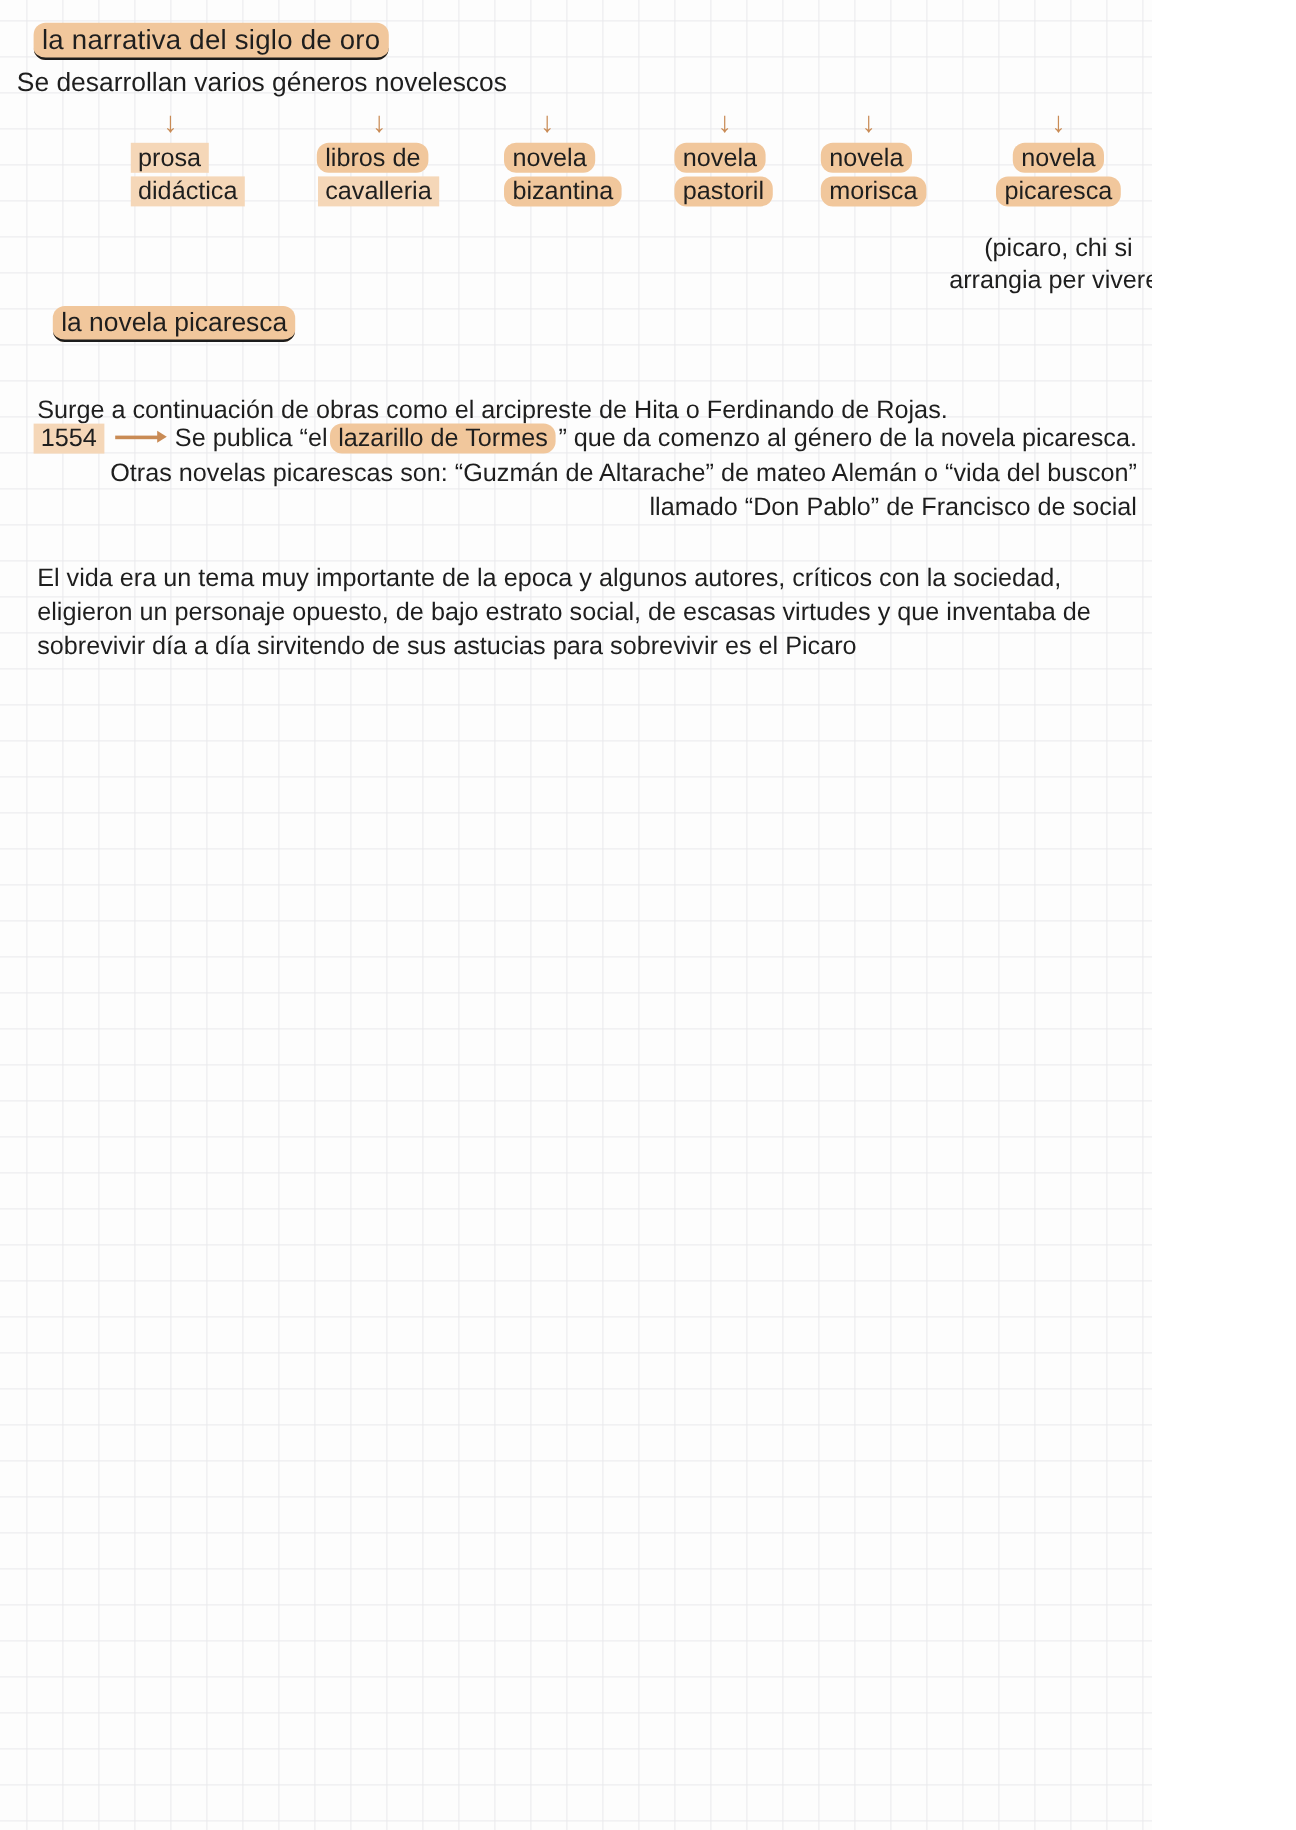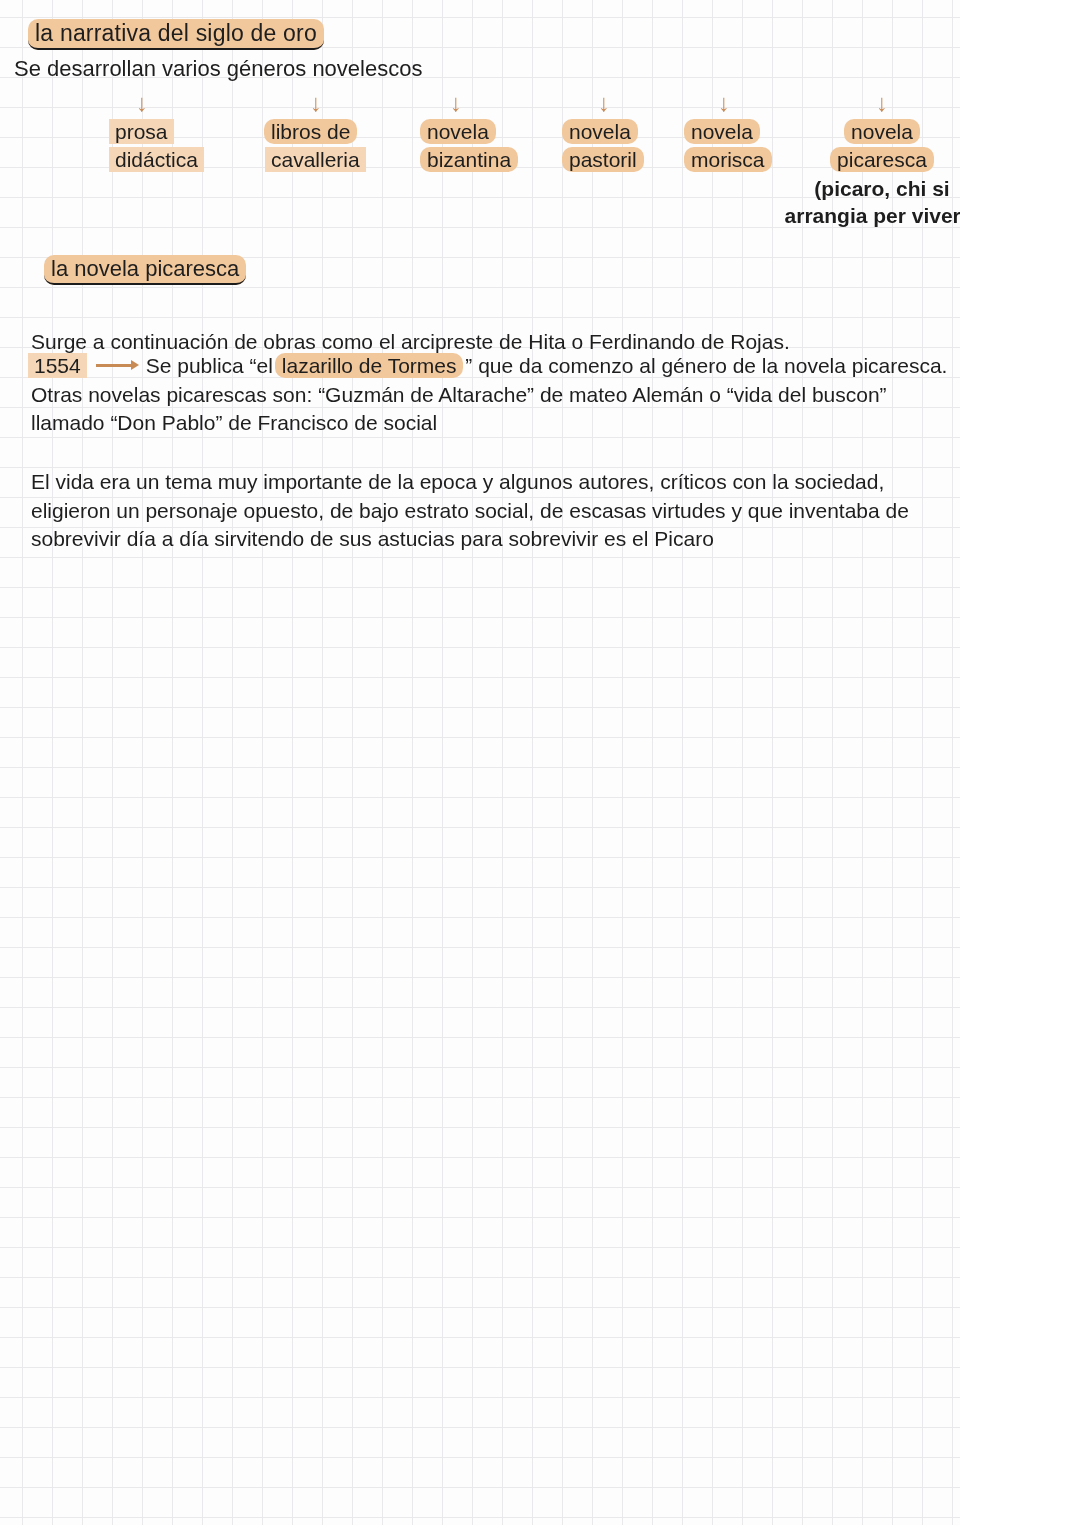--- a/index.html
+++ b/index.html
@@ -43,21 +43,21 @@
   }
 
   
   .title { top: 20px; left: 32px; font-size: 23px; letter-spacing: .2px; }
   .subtitle { top: 56px; left: 14px; font-size: 22px; }
 
   .heading2 { top: 256px; left: 32px; font-size: 22px; margin-left: 16px; }
 
   .para { font-size: 21px; line-height: 28.5px; white-space: nowrap; }
   .p1 { top: 298px; left: 31px; margin-top: 30px; }
-  .p2 { top: 352px; left: 31px; }
+  .p2 { top: 352px; left: 31px; text-align: right; }
   .p3 { top: 468px; left: 31px; }
 
   
   .genre-col { position: absolute; top: 90px; font-size: 21px; line-height: 28px; }
   .genre-col .arrow {
     color: #c98b55;
     font-size: 24px;
     line-height: 26px;
     margin-bottom: 2px;
   }
@@ -68,21 +68,21 @@
   .col-3 { left: 424px; }
   .col-3 .arrow { padding-left: 26px; }
   .col-4 { left: 566px; }
   .col-4 .arrow { padding-left: 32px; }
   .col-5 { left: 688px; }
   .col-5 .arrow { padding-left: 30px; }
   .col-6 { left: 770px; width: 224px; text-align: center; }
 
   .genre-line { display: block; }
   .note-line { display: block; font-size: 21px; line-height: 27px; }
-  .note { margin-top: 1px; font-weight: bold; }
+  .note { margin-top: 19px; }
 
   
   .arrow-right {
     display: inline-block;
     width: 36px;
     height: 2.4px;
     background: #c98b55;
     position: relative;
     vertical-align: middle;
     margin: 0 14px 4px 12px;

